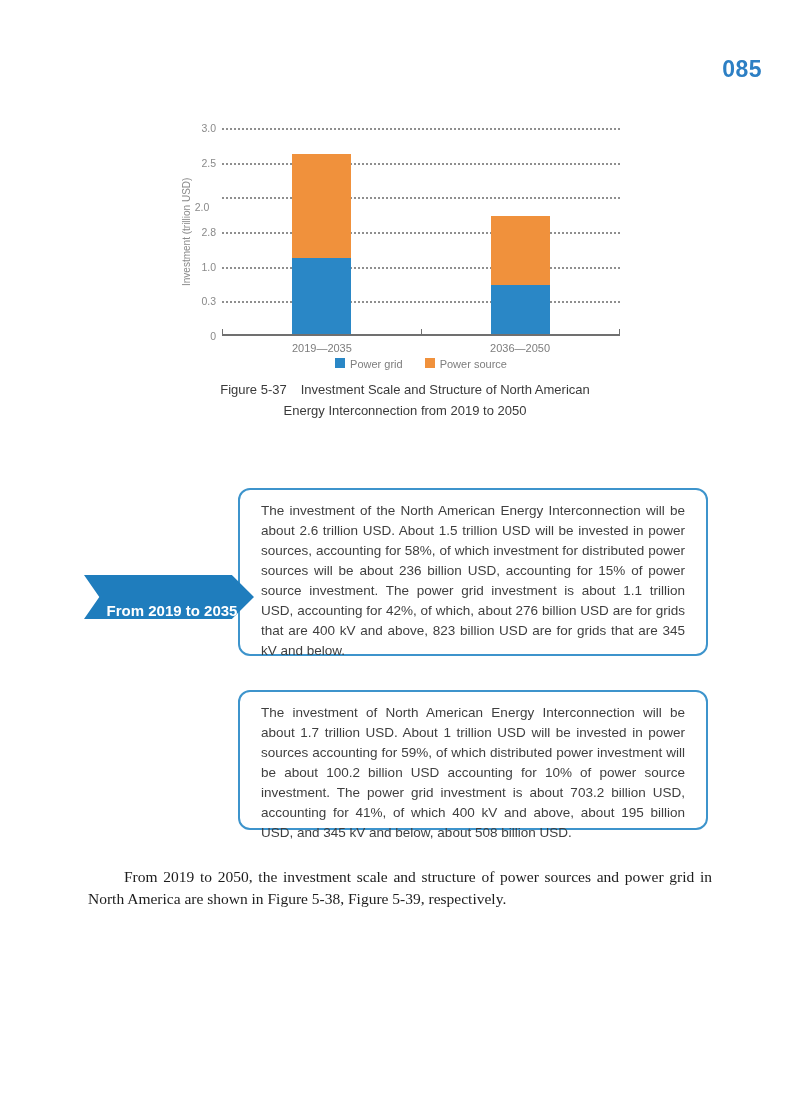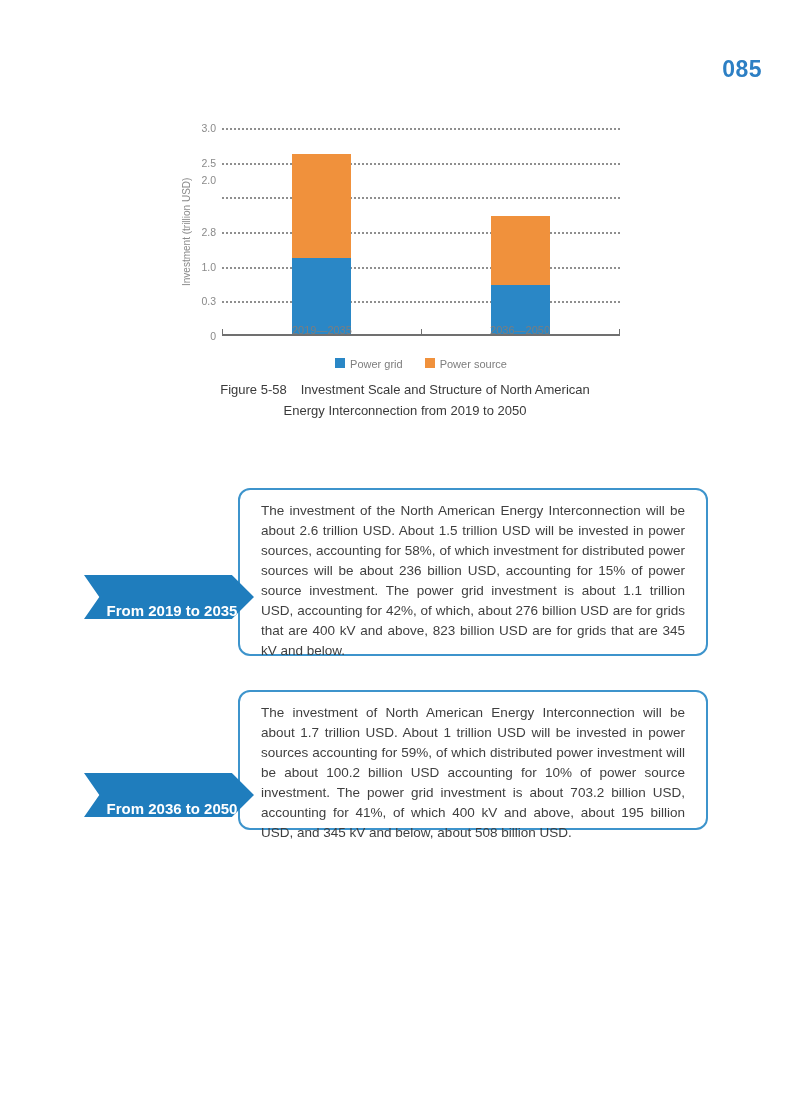--- a/index.html
+++ b/index.html
@@ -77,21 +77,21 @@
   }
   .axis-tick {
     position: absolute;
     bottom: 0;
     width: 1px;
     height: 5px;
     background: #707070;
   }
   .xcat {
     position: absolute;
-    top: 196px;
+    top: 214px;
     width: 120px;
     text-align: center;
     font-size: 11px;
     color: #7d7d7d;
   }
   .legend {
     position: absolute;
     left: 222px;
     top: 358px;
     width: 398px;
@@ -173,21 +173,21 @@
 <div class="page">
 
   <div class="page-number" style="color: rgb(44, 127, 196);">085</div>
 
   <div class="ylabel">Investment (trillion USD)</div>
   <div class="yticks" id="yticks">
       <div class="ytick" style="top: 208px;">0</div>
       <div class="ytick" style="top: 173.333px;">0.3</div>
       <div class="ytick" style="top: 138.667px;">1.0</div>
       <div class="ytick" style="top: 104px;">2.8</div>
-      <div class="ytick" style="top: 52px;">2.0</div>
+      <div class="ytick" style="top: 79px; text-align: center;">2.0</div>
       <div class="ytick" style="top: 34.6667px;">2.5</div>
       <div class="ytick" style="top: 0px;">3.0</div>
     </div>
   <div class="plot" id="plot">
       <div class="gridline" style="top: 173.333px;"></div>
       <div class="gridline" style="top: 138.667px;"></div>
       <div class="gridline" style="top: 104px;"></div>
       <div class="gridline" style="top: 69.3333px;"></div>
       <div class="gridline" style="top: 34.6667px;"></div>
       <div class="gridline" style="top: 0px;"></div>
@@ -208,32 +208,30 @@
         <span class="legend-swatch" style="background: rgb(42, 135, 198);"></span>
         <span class="legend-label">Power grid</span>
       </div>
       <div class="legend-item">
         <span class="legend-swatch" style="background: rgb(240, 145, 60);"></span>
         <span class="legend-label">Power source</span>
       </div>
     </div>
 
   <div class="caption">
-    <div><span class="prefix">Figure 5-58</span><span>Investment Scale and Structure of North American</span></div>
+    <div><span class="prefix">Figure 5-37</span><span>Investment Scale and Structure of North American</span></div>
     <div>Energy Interconnection from 2019 to 2050</div>
   </div>
 
   <div class="ribbon" style="top: 543px; background: rgb(31, 125, 189);">
     <span>From 2019 to 2035</span>
   </div>
   <div class="bubble" style="top: 488px; height: 168px; border-color: rgb(61, 148, 204);">
     <p>The investment of the North American Energy Interconnection will be about 2.6 trillion USD. About 1.5 trillion USD will be invested in power sources, accounting for 58%, of which investment for distributed power sources will be about 236 billion USD, accounting for 15% of power source investment. The power grid investment is about 1.1 trillion USD, accounting for 42%, of which, about 276 billion USD are for grids that are 400 kV and above, 823 billion USD are for grids that are 345 kV and below.</p>
   </div>
 
-  <div class="ribbon" style="top: 741px; background: rgb(31, 125, 189);">
-    <span>From 2036 to 2050</span>
-  </div>
   <div class="bubble" style="top: 690px; height: 140px; border-color: rgb(61, 148, 204);">
     <p>The investment of North American Energy Interconnection will be about 1.7 trillion USD. About 1 trillion USD will be invested in power sources accounting for 59%, of which distributed power investment will be about 100.2 billion USD accounting for 10% of power source investment. The power grid investment is about 703.2 billion USD, accounting for 41%, of which 400 kV and above, about 195 billion USD, and 345 kV and below, about 508 billion USD.</p>
   </div>
 
+  <p class="bodytext">From 2019 to 2050, the investment scale and structure of power sources and power grid in North America are shown in Figure 5-38, Figure 5-39, respectively.</p>
 
 </div>
 
 </body></html>

